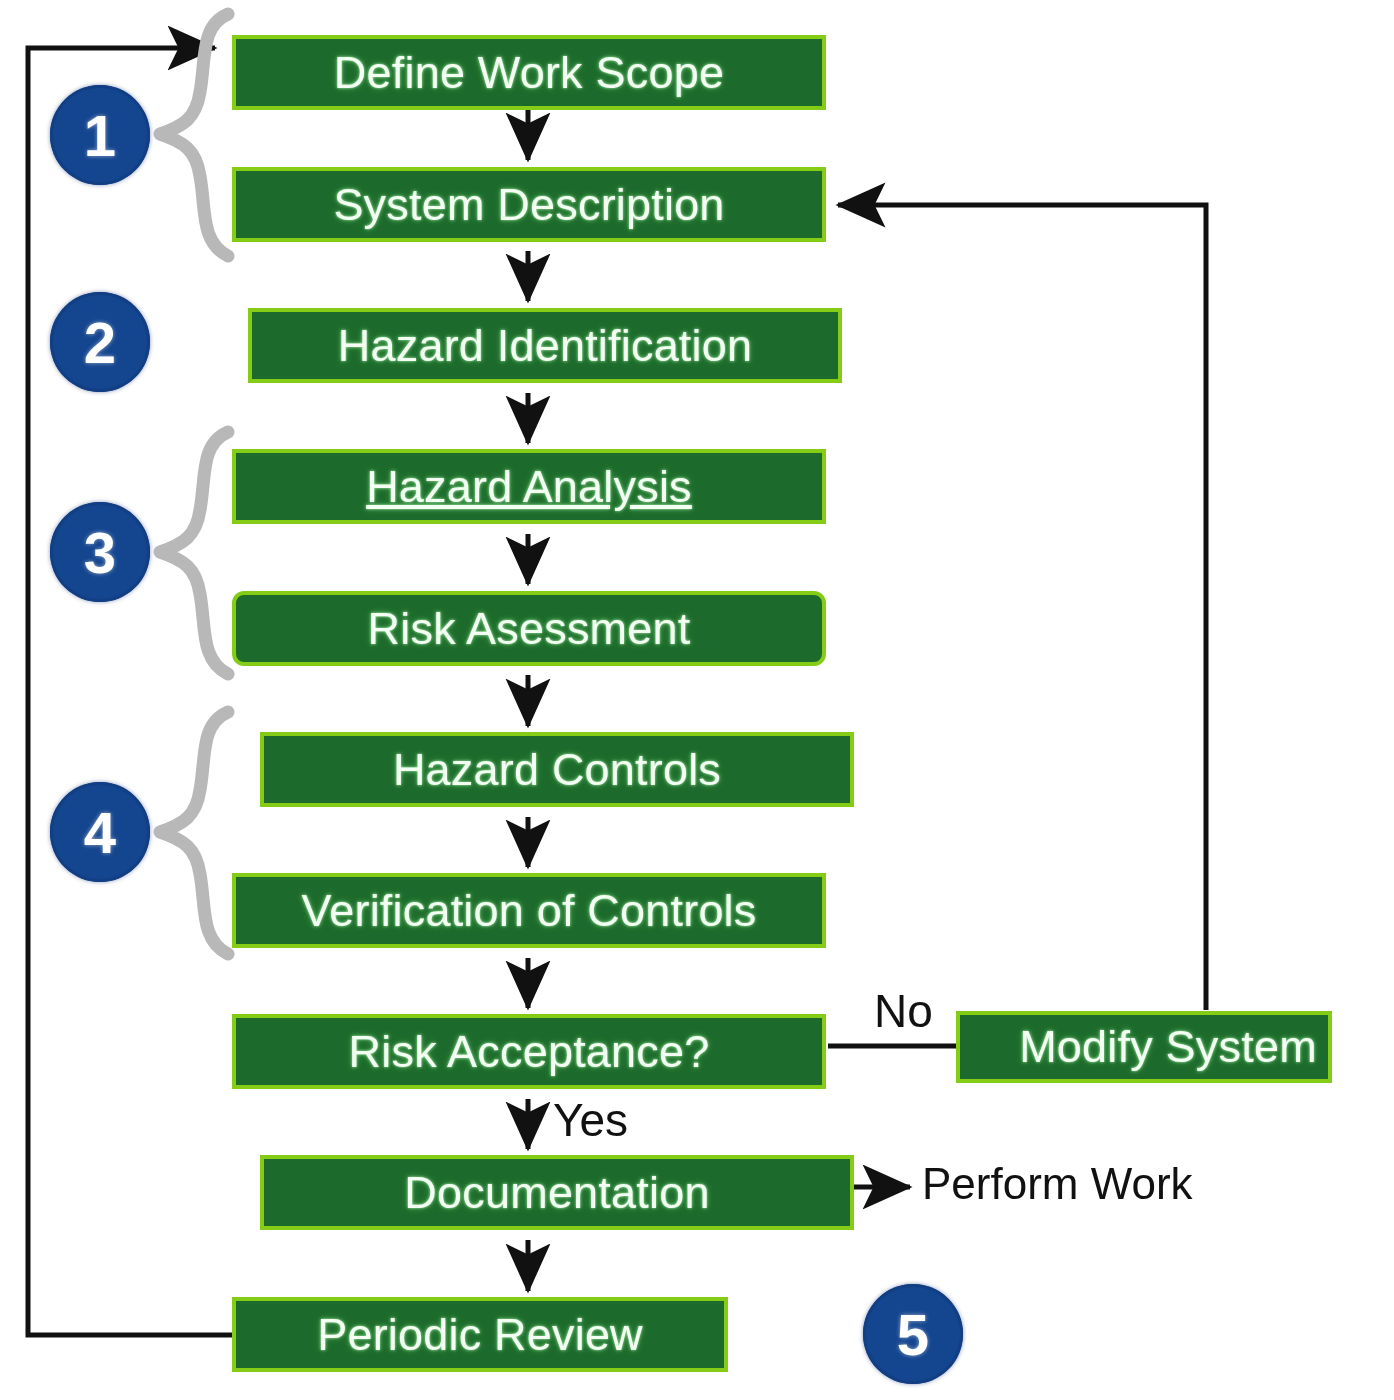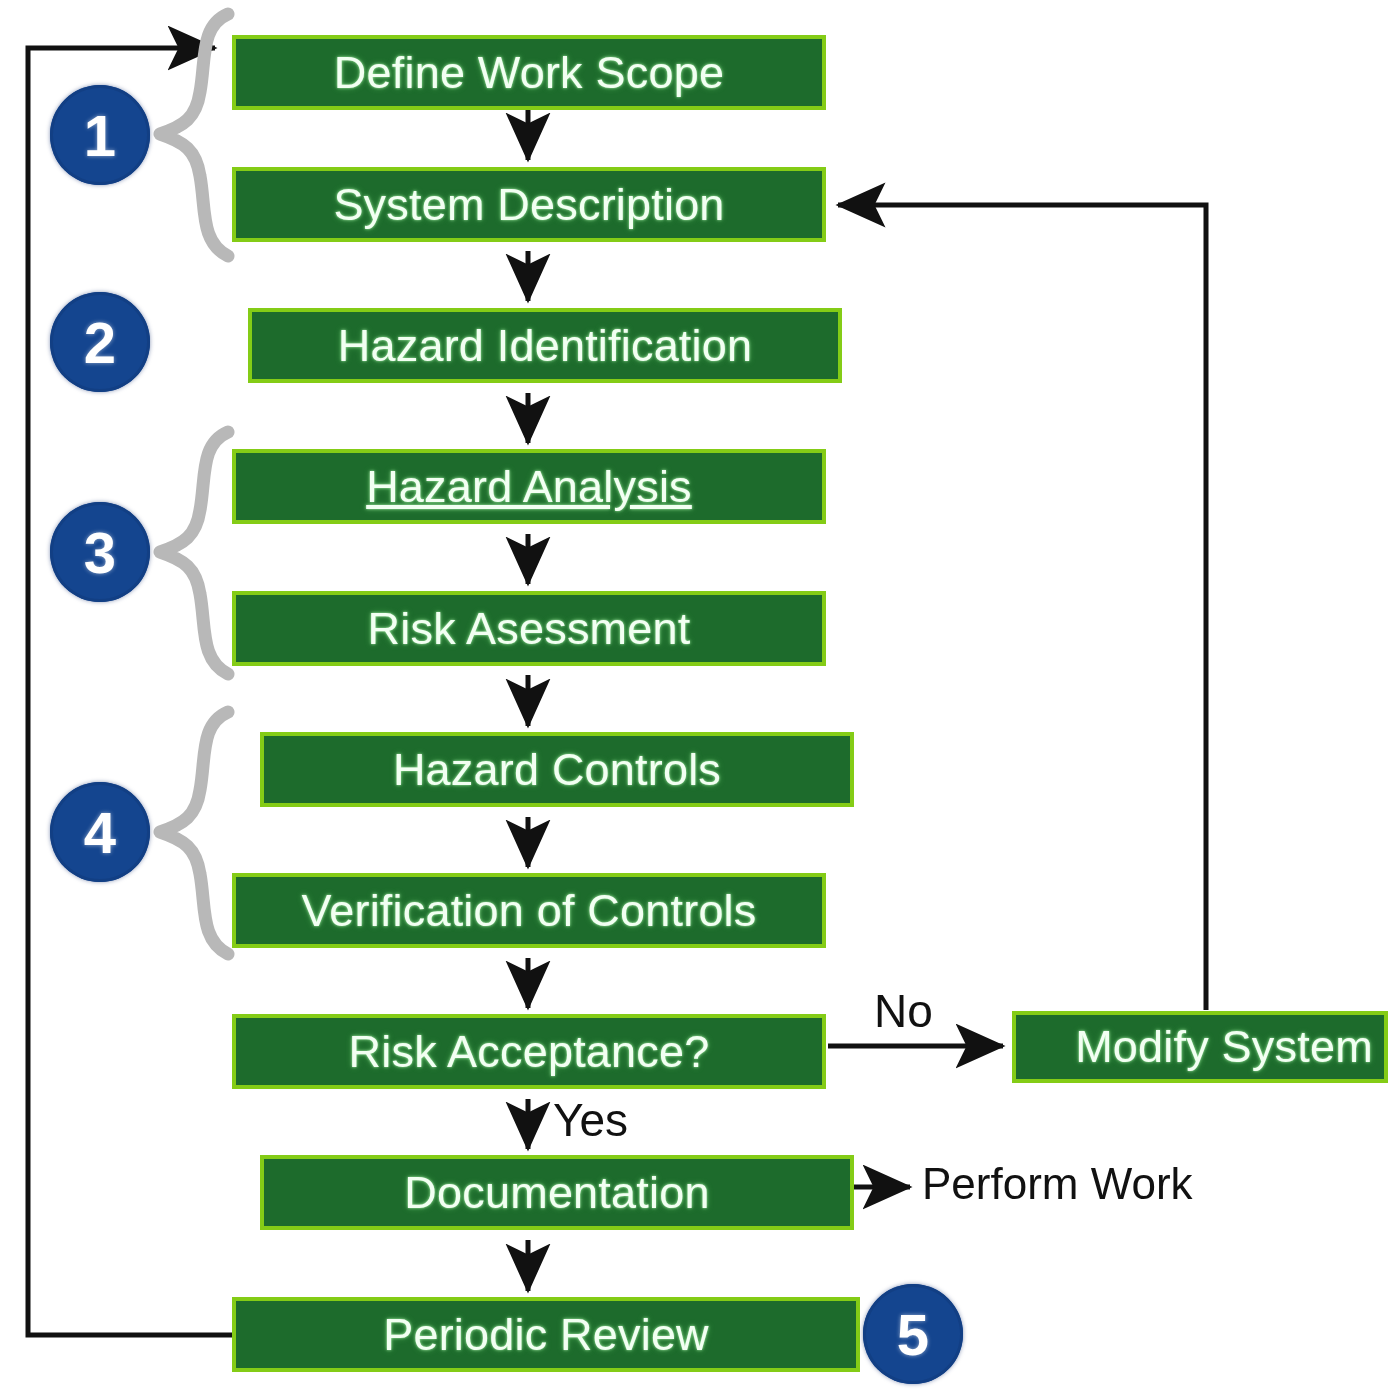--- a/index.html
+++ b/index.html
@@ -111,33 +111,33 @@
   </svg>
 
   <div class="pbox" style="left:232px;top:35px;width:594px;height:75px;">Define Work Scope</div>
 
   <div class="pbox" style="left:232px;top:167px;width:594px;height:75px;text-align:right;">System Description</div>
 
   <div class="pbox" style="left:248px;top:308px;width:594px;height:75px;">Hazard Identification</div>
 
   <div class="pbox" style="left:232px;top:449px;width:594px;height:75px;text-decoration:underline;">Hazard Analysis</div>
 
-  <div class="pbox" style="left:232px;top:591px;width:594px;height:75px;">Risk Asessment</div>
+  <div class="pbox" style="left:232px;top:591px;width:594px;height:75px;border-radius:12px;">Risk Asessment</div>
 
   <div class="pbox" style="left:232px;top:732px;width:594px;height:75px;margin-left:28px;">Hazard Controls</div>
 
   <div class="pbox" style="left:232px;top:873px;width:594px;height:75px;">Verification of Controls</div>
 
   <div class="pbox" style="left:232px;top:1014px;width:594px;height:75px;">Risk Acceptance?</div>
 
   <div class="pbox" style="left:232px;top:1155px;width:594px;height:75px;margin-left:28px;">Documentation</div>
 
-  <div class="pbox" style="left:232px;top:1297px;width:628px;height:75px;">Periodic Review</div>
+  <div class="pbox" style="left:232px;top:1297px;width:496px;height:75px;">Periodic Review</div>
 
-  <div class="pbox wide" style="left:1012px;top:1011px;width:376px;height:72px;padding-left:48px;">Modify System</div>
+  <div class="pbox wide" style="left:956px;top:1011px;width:376px;height:72px;padding-left:48px;">Modify System</div>
 
   <div class="badge" style="left:50px;top:85px;">1</div>
 
   <div class="badge" style="left:50px;top:292px;">2</div>
 
   <div class="badge" style="left:50px;top:502px;">3</div>
 
   <div class="badge" style="left:50px;top:782px;">4</div>
 
   <div class="badge" style="left:863px;top:1284px;">5</div>

